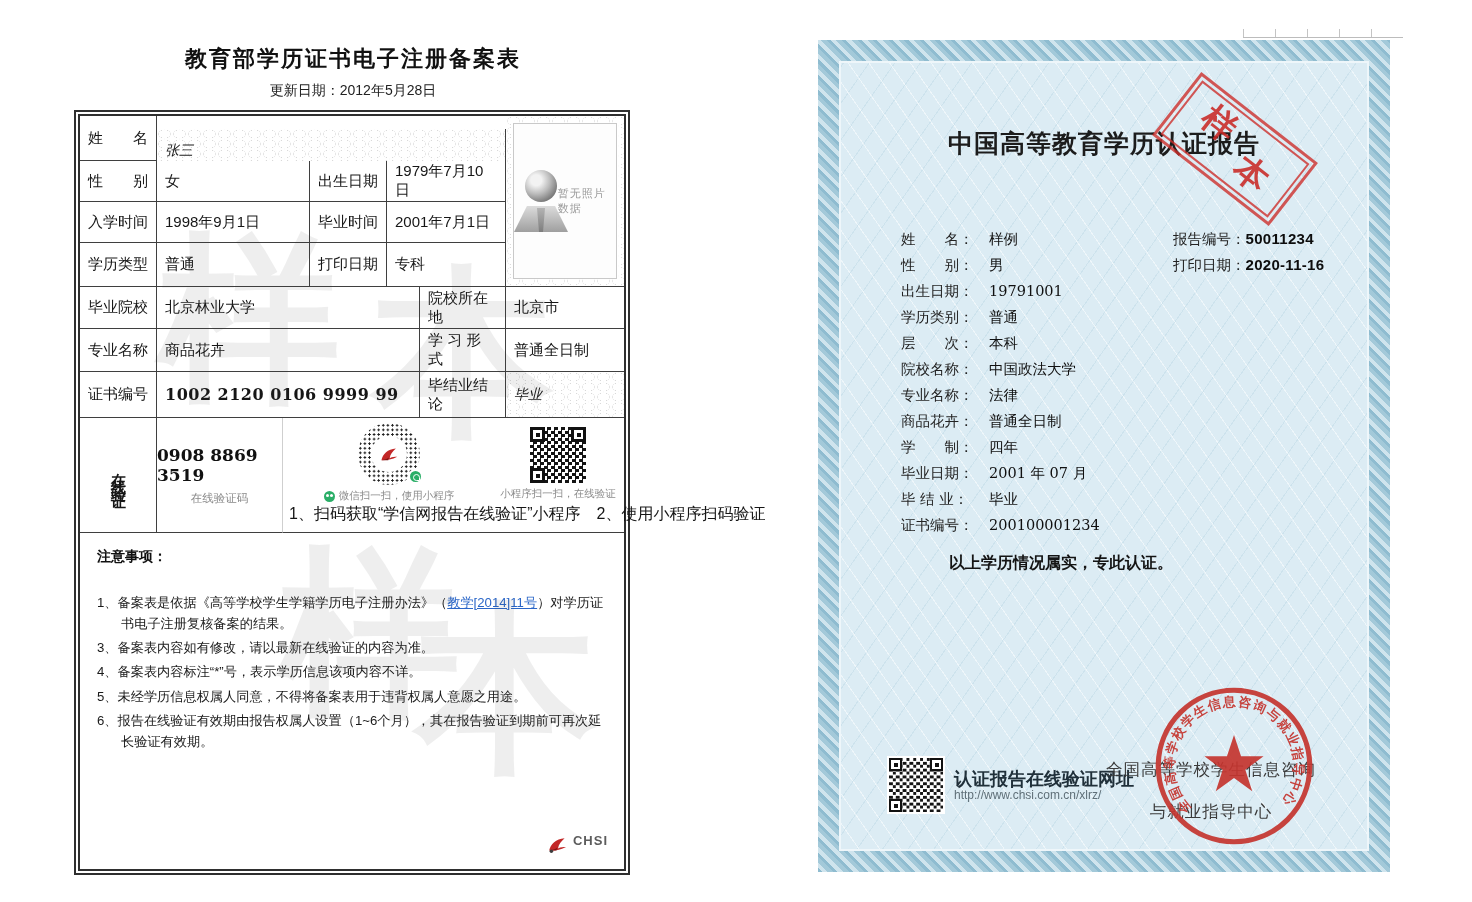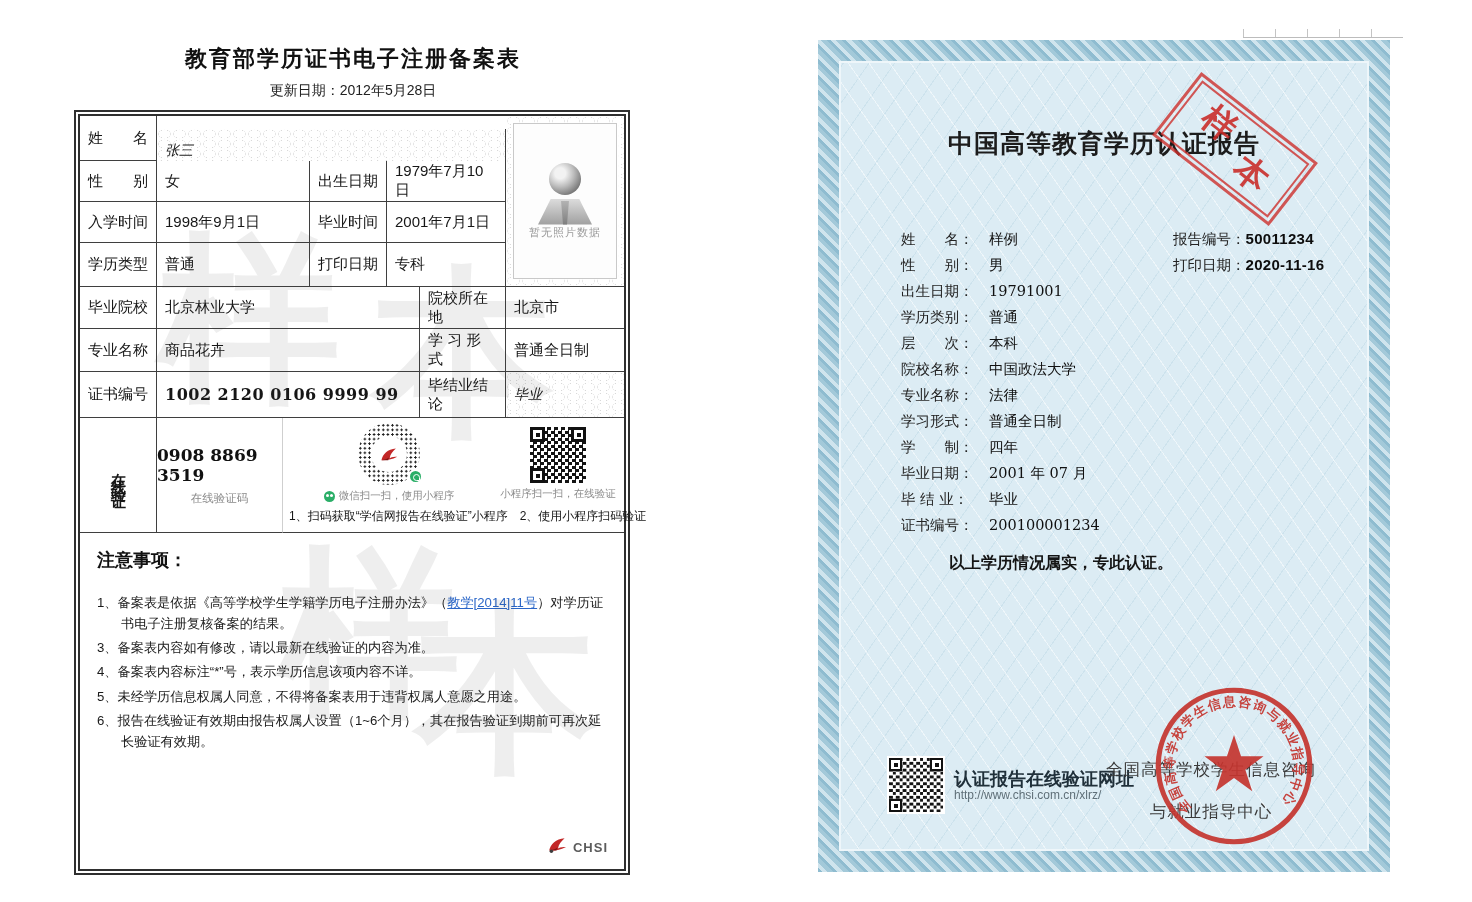--- a/index.html
+++ b/index.html
@@ -29,21 +29,21 @@
     background-size:15px 10px; }
   .hand { font-family:"DejaVu Serif", serif; font-style:italic; font-size:14px; }
   .certno { font-family:"DejaVu Serif", serif; font-weight:700; font-size:16px; letter-spacing:.5px; }
 
   
   .photo-cell { position:absolute; left:426px; top:0; width:118px; height:171px;
     border-bottom:1px solid #3f3f3f; background:#fff; padding:7px;
     background-image:radial-gradient(ellipse 10px 7px at 50% 50%, transparent 55%, rgba(150,150,150,.35) 58%, transparent 65%);
     background-size:15px 10px; }
   .photo-inner { width:100%; height:100%; background:#fdfdfd; border:1px solid #c9c9c9;
-    display:flex; flex-direction:column; align-items:center; justify-content:center; gap:0; }
+    display:flex; flex-direction:row; align-items:center; justify-content:center; gap:0; }
   .avatar { position:relative; width:54px; height:62px; }
   .avatar .head { position:absolute; left:11px; top:0; width:32px; height:32px; border-radius:50%;
     background:radial-gradient(circle at 35% 32%, #f2f2f2 0 18%, #bdbdbd 45%, #6f6f6f 80%); }
   .avatar .bust { position:absolute; left:0; bottom:0; width:54px; height:26px;
     background:linear-gradient(#dcdcdc,#9f9f9f);
     clip-path:polygon(24% 0,76% 0,100% 100%,0 100%); }
   .avatar .tie { position:absolute; left:23px; bottom:0; width:8px; height:24px;
     background:linear-gradient(#b3b3b3,#7d7d7d); clip-path:polygon(0 0,100% 0,75% 100%,25% 100%); }
   .photo-text { font-size:11px; color:#9a9a9a; letter-spacing:1px; }
 
@@ -72,28 +72,28 @@
     border:1.5px solid #fff; border-radius:50% 50% 0 50%; }
   .qr-square { position:relative; width:56px; height:56px;
     background:conic-gradient(#141414 25%, #fff 0 50%, #141414 0 75%, #fff 0) 0 0/7px 7px; outline:3px solid #fff; }
   .finder { position:absolute; width:15px; height:15px; border:3px solid #111; background:#fff; }
   .finder::after { content:""; position:absolute; left:2.5px; top:2.5px; width:4px; height:4px; background:#111; }
   .f-tl { left:0; top:0; } .f-tr { right:0; top:0; } .f-bl { left:0; bottom:0; }
   .qrcap { font-size:10.5px; color:#8c8c8c; display:flex; align-items:center; gap:4px; white-space:nowrap; }
   .wx-dot { display:inline-block; width:11px; height:11px; border-radius:50%; background:#2aae67; position:relative; }
   .wx-dot::after { content:""; position:absolute; left:2px; top:3.5px; width:3px; height:3px; border-radius:50%;
     background:#fff; box-shadow:4px 0 0 #fff; }
-  .qr-steps { position:absolute; left:6px; right:2px; bottom:7px; font-size:12px; color:#161616; white-space:nowrap; }
+  .qr-steps { position:absolute; left:6px; right:2px; bottom:7px; font-size:16px; color:#161616; white-space:nowrap; }
 
   
   .notes { position:absolute; left:0; top:417px; width:544px; height:334px; background:#fff; padding:15px 17px 10px 17px; }
-  .notes-h { font-size:18px; font-weight:700; color:#111; margin-bottom:20px; }
+  .notes-h { font-size:14px; font-weight:700; color:#111; margin-bottom:26px; }
   .note { font-size:13.2px; line-height:1.6; color:#1a1a1a; padding-left:24px; text-indent:-24px; margin-bottom:3px; }
   .doclink { color:#2a66c8; text-decoration:underline; cursor:pointer; }
-  .chsi { position:absolute; right:16px; bottom:12px; display:flex; align-items:flex-end; gap:3px; }
+  .chsi { position:absolute; right:16px; bottom:12px; display:flex; gap:3px; }
   .chsi-label { font-size:13px; font-weight:700; color:#5c5c5c; letter-spacing:1px; }
 
   
   .wm { position:absolute; font-size:182px; font-weight:700; color:rgba(60,60,60,.085);
     z-index:5; pointer-events:none; line-height:1; font-family:"Liberation Sans", sans-serif; }
   .wm1a { left:158px; top:228px; } .wm1b { left:372px; top:262px; }
   .wm2a { left:278px; top:542px; } .wm2b { left:415px; top:598px; }
 
   
   .rdoc { position:absolute; left:818px; top:40px; width:572px; height:832px;
@@ -285,21 +285,21 @@
       </div>
     <div class="frow f5">
         <span class="flab">院校名称：</span>
         <span class="fval">中国政法大学</span>
       </div>
     <div class="frow f6">
         <span class="flab">专业名称：</span>
         <span class="fval">法律</span>
       </div>
     <div class="frow f7">
-        <span class="flab">学习形式：</span>
+        <span class="flab">商品花卉：</span>
         <span class="fval">普通全日制</span>
       </div>
     <div class="frow f8">
         <span class="flab">学　　制：</span>
         <span class="fval">四年</span>
       </div>
     <div class="frow f9">
         <span class="flab">毕业日期：</span>
         <span class="fval">2001 年 07 月</span>
       </div>

